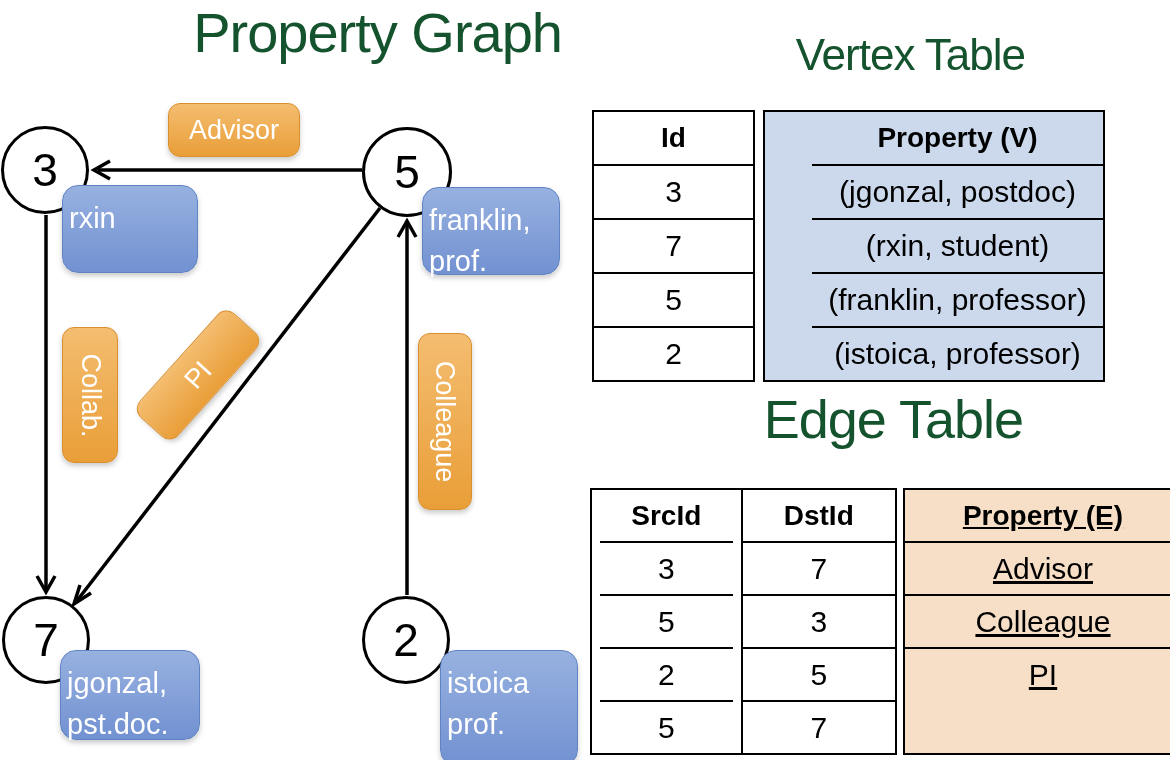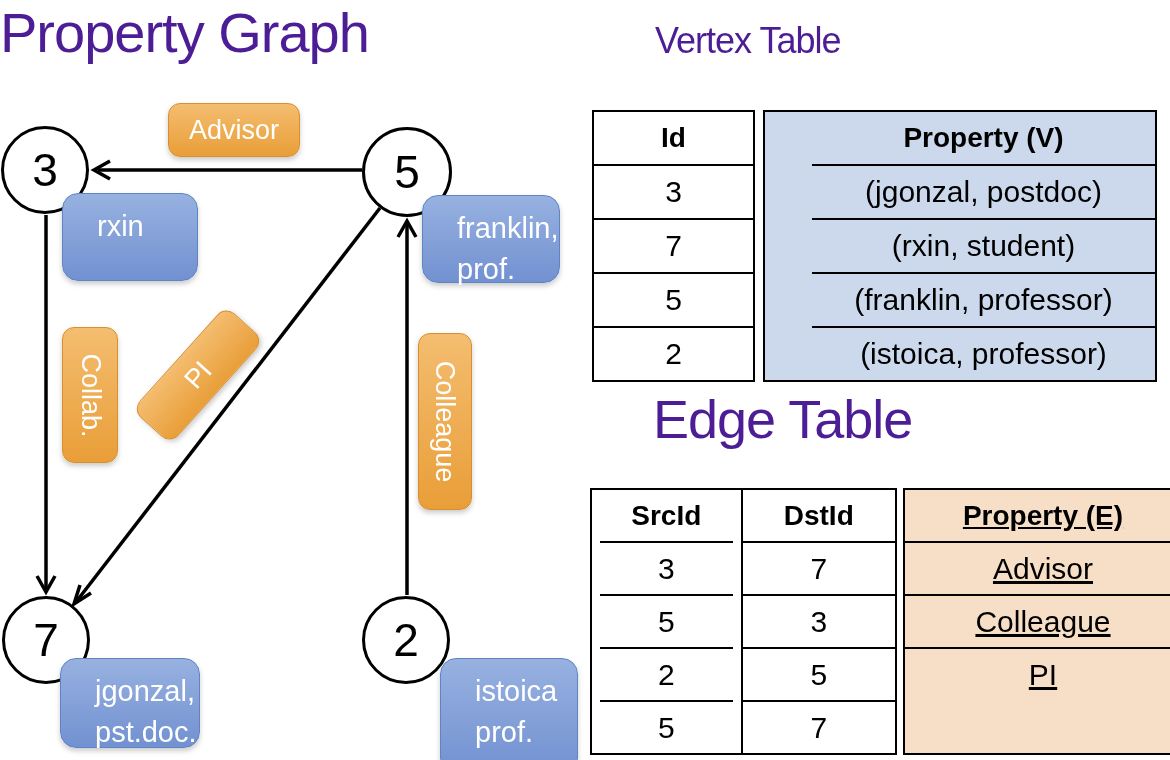--- a/index.html
+++ b/index.html
@@ -1,22 +1,22 @@
 <!DOCTYPE html>
 <html style="--orange-top: #f4bd70; --orange-bottom: #e99e38; --blue-top: #97b1e0; --blue-bottom: #7291d1; --vertex-fill: #ccd9ed; --edge-fill: #f6dfc6; --line: #000000;"><head>
 <meta charset="utf-8">
 <style>
   html,body { margin:0; padding:0; background:#fff; }
   .stage {
     position:relative; width:1170px; height:760px; background:#ffffff;
     font-family:"Liberation Sans", sans-serif; overflow:hidden; color:#000;
   }
-  .title { position:absolute; text-align:left; font-weight:400; letter-spacing:-1px; color:#4c1d95; }
+  .title { position:absolute; text-align:right; font-weight:400; letter-spacing:-1px; color:#14532d; }
   .title-graph  { left:0;   top:14;  width:562px; font-size:56px; }
-  .title-vertex { left:655px; top:20px; width:370px; font-size:36px; }
+  .title-vertex { left:655px; top:30px; width:370px; font-size:44px; }
   .title-edge   { left:653px; top:388px; width:370px; font-size:54px; }
 
   svg.edges { position:absolute; left:0; top:0; z-index:1; }
   svg.edges line, svg.edges polyline { stroke:var(--line,#000); stroke-width:3.5; fill:none; }
 
   .node {
     position:absolute; z-index:2; box-sizing:border-box; background:#fff;
     border:3.5px solid #000; border-radius:50%;
     display:flex; align-items:center; justify-content:center; font-size:46px;
   }
@@ -35,44 +35,43 @@
   .o-advisor   { left:168px; top:103px; width:132px; height:54px; }
   .o-collab    { left:62px;  top:327px; width:56px;  height:136px; }
   .o-pi        { left:128px; top:349px; width:140px; height:52px; transform:rotate(-48deg); }
   .o-colleague { left:418px; top:333px; width:54px;  height:177px; }
   .rot90 { transform:rotate(90deg); white-space:nowrap; }
 
   .vbox {
     position:absolute; z-index:4; box-sizing:border-box;
     background:linear-gradient(180deg, var(--blue-top,#97b1e0), var(--blue-bottom,#7291d1));
     border:1px solid #5f83c3; border-radius:16px; color:#fff;
-    font-size:29px; line-height:41px; padding:12px 6px 0 34px;
+    font-size:29px; line-height:41px; padding:12px 6px 0 6px;
     box-shadow:0 3px 5px rgba(110,110,110,0.35);
-    margin-top:8px;
   }
   .v-rxin     { left:62px;  top:185px; width:136px; height:88px; }
   .v-franklin { left:422px; top:187px; width:138px; height:88px; }
   .v-jgonzal  { left:60px;  top:650px; width:140px; height:90px; }
   .v-istoica  { left:440px; top:650px; width:138px; height:116px; }
 
   .tablebox { position:absolute; display:flex; }
   .vtable { left:592px; top:110px; gap:8px; }
   .etable { left:590px; top:488px; gap:6px; }
   .col { border:2.5px solid #000; box-sizing:border-box; background:#fff; }
   .col.bluefill  { background:var(--vertex-fill,#ccd9ed); }
   .col.peachfill { background:var(--edge-fill,#f6dfc6);text-decoration:underline; }
   .cell {
     display:flex; align-items:center; justify-content:center;
     font-size:30px; height:52px; border-top:2.5px solid #000;
   }
   .etable .cell { height:51px; }
   .cell.first { border-top:none; }
   .cell.hdr { font-weight:bold; font-size:28px; }
   .vt-id   { width:163px; }
-  .vt-prop { width:394px;padding-left:47px; }
+  .vt-prop { width:342px;padding-left:47px; }
   .twocol { display:flex; }
   .et-src { width:132.5px; }
   .et-dst { width:154.5px; border-left:2.5px solid #000; box-sizing:border-box; }
   .et-prop { width:280px; }
   .subcol { display:flex; flex-direction:column;margin-left:8px; }
 </style>
 </head>
 <body>
 
 <div class="stage">

